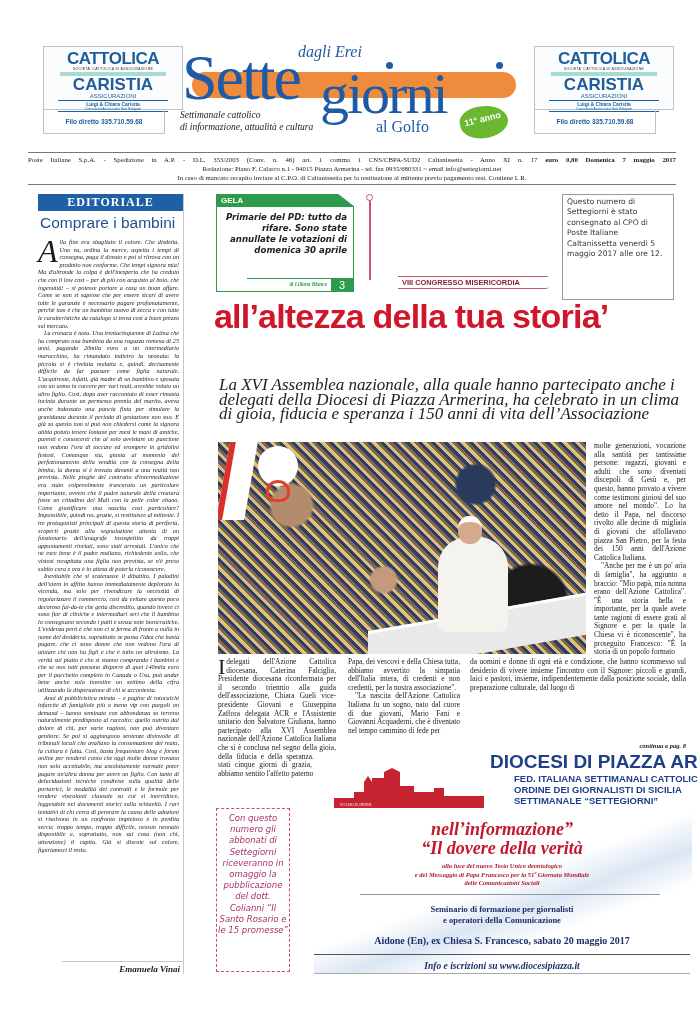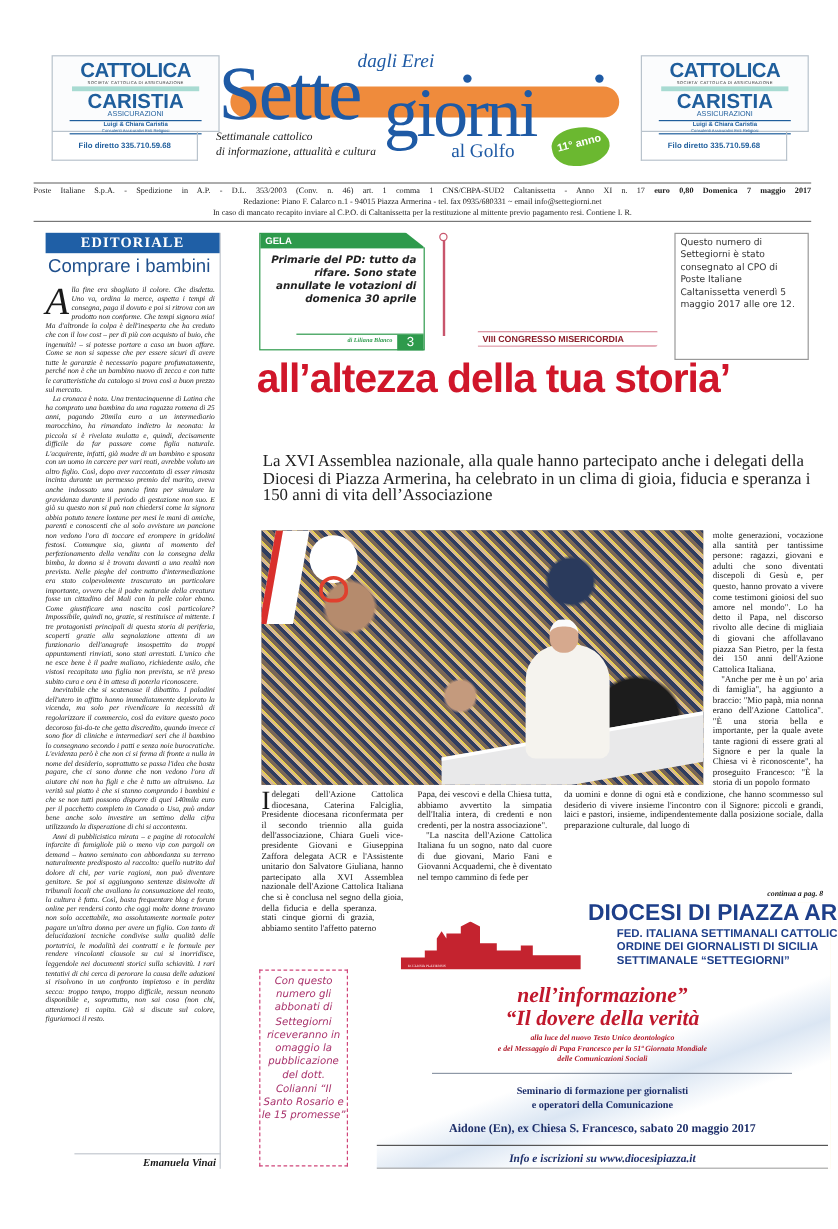--- a/index.html
+++ b/index.html
@@ -62,21 +62,21 @@
   .miser-line { position: absolute; left: 3px; top: 4px; width: 1.5px; height: 82px; background: #c8556c; }
   .miser-dot { position: absolute; left: 0; top: 0; width: 7px; height: 7px; border: 1.5px solid #c8556c; border-radius: 50%; background: #fff; }
   .miser-text { position: absolute; left: 10px; top: 6px; width: 150px; font-family: "DejaVu Sans", sans-serif; font-size: 7.6px; line-height: 10.2px; color: #9a2b33; }
   .miser-foot { position: absolute; left: 3px; top: 82px; width: 150px; height: 13px; border: 1px solid #c8556c; border-left: none; border-right: none; border-bottom-right-radius: 2px; font-family: "Liberation Sans", sans-serif; font-weight: bold; font-size: 7.4px; line-height: 12px; color: #8a1f2a; padding-left: 4px; margin-left: 29px; }
 
   
   .notice { position: absolute; left: 562px; top: 194px; width: 112px; height: 106px; border: 1px solid #999; padding: 2px 4px; font-family: "DejaVu Sans", sans-serif; font-size: 7.6px; line-height: 10.4px; color: #333; }
 
   
   .headline { position: absolute; left: 214px; top: 298px; width: 476px; font-family: "Liberation Sans", sans-serif; font-weight: bold; font-size: 34px; line-height: 36px; color: #d0162a; letter-spacing: -0.8px; }
-  .subhead { position: absolute; left: 219px; top: 378px; width: 470px; font-size: 14px; line-height: 14.5px; color: #222; }
+  .subhead { position: absolute; left: 219px; top: 378px; width: 470px; font-style: italic; font-size: 17px; line-height: 14.5px; color: #222; }
 
   
   .photo { position: absolute; left: 218px; top: 442px; width: 368px; height: 212px; overflow: hidden;
     background:
       radial-gradient(circle at 20% 30%, #b58b6d 0 6%, transparent 7%),
       radial-gradient(circle at 45% 65%, #c49a7d 0 5%, transparent 6%),
       radial-gradient(circle at 70% 20%, #2a3a5c 0 6%, transparent 7%),
       radial-gradient(circle at 85% 75%, #1c1c1c 0 10%, transparent 11%),
       repeating-linear-gradient(45deg, #7a6657 0 3px, #2f3d5f 3px 6px, #d8b895 6px 8px, #e8d04a 8px 9px),
       #6b5a4c; }

